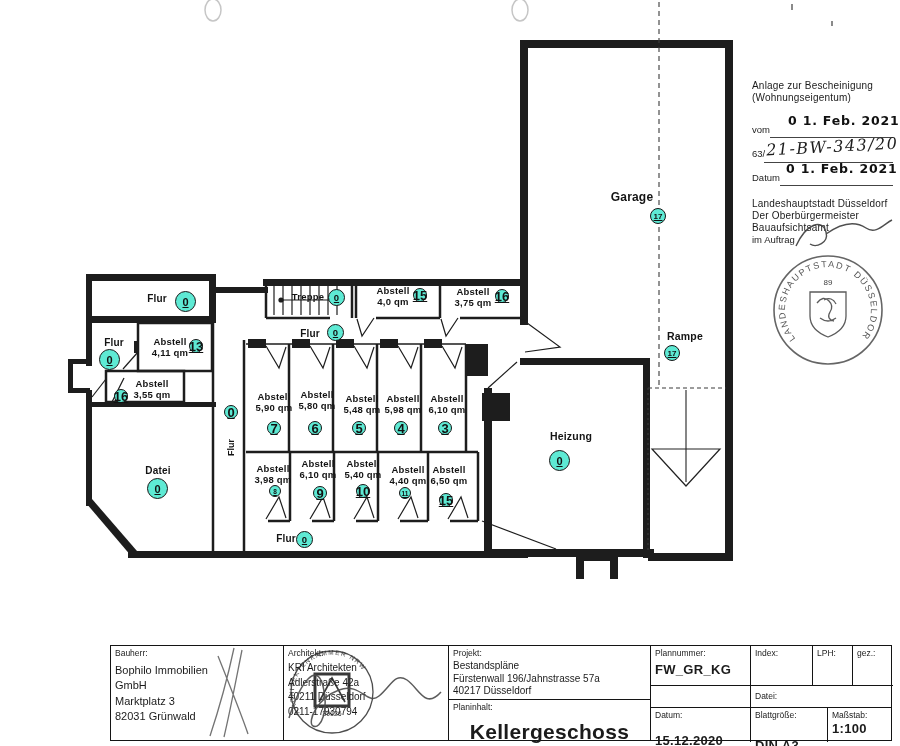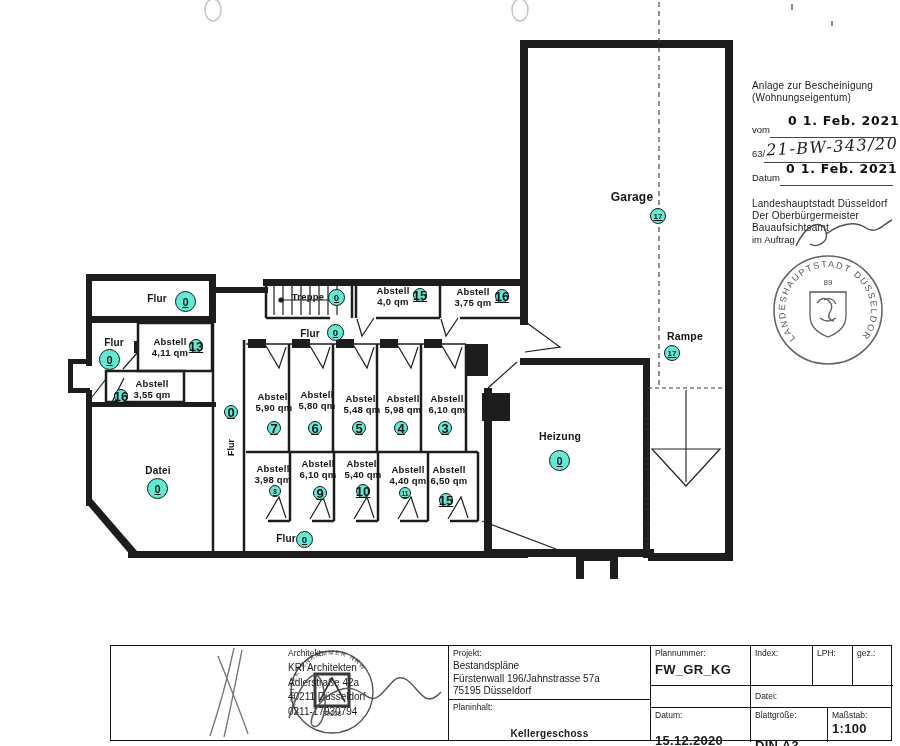--- a/index.html
+++ b/index.html
@@ -27,21 +27,21 @@
   
   #tb{position:absolute;left:110px;top:645px;width:782px;height:96px;border:1.8px solid #141414;box-sizing:border-box;background:#fff;}
   .tbc{position:absolute;box-sizing:border-box;padding:2px 4px;}
   .tlab{display:block;font-size:8.5px;color:#222;}
   .bR{border-right:1.5px solid #141414;}
   .bB{border-bottom:1.5px solid #141414;}
   .addr{font-size:11px;line-height:1.4;margin-top:5px;}
   .addr2{font-size:10px;line-height:1.45;margin-top:3px;}
   .proj{font-size:10px;line-height:1.25;margin-top:2px;}
   .bigval{font-size:13px;font-weight:600;margin-top:4px;letter-spacing:.3px;}
-  .planinhalt-val{font-size:10px;font-weight:700;text-align:center;margin-top:16px;letter-spacing:.3px;}
+  .planinhalt-val{font-size:21px;font-weight:700;text-align:center;margin-top:8px;letter-spacing:.3px;}
 </style>
 </head>
 <body>
 
 <div class="page">
 
   <svg class="abs" style="left:0;top:0" width="900" height="746" viewBox="0 0 900 746">
 
     <g fill="none" stroke="#c6c6c6" stroke-width="1.5">
       <ellipse cx="213" cy="10" rx="8" ry="11"></ellipse>
@@ -324,21 +324,21 @@
       <span>15</span>
     </div>
 
   <div class="rl" style="left:271px;top:533px;width:30px">
       <span class="rn" style="font-size:10px">Flur</span>
     </div>
   <div class="circ c18" style="left:296px;top:531px">
       <span>0</span>
     </div>
 
-  <div class="rl" style="left:533px;top:430px;width:54px">
+  <div class="rl" style="left:544px;top:430px;width:54px">
       <span class="rn" style="font-size:10.5px">Heizung</span>
     </div>
   <div class="circ c22" style="left:549px;top:450px">
       <span>0</span>
     </div>
 
   <div class="rl" style="left:607px;top:191px;width:50px">
       <span class="rn" style="font-size:12px">Garage</span>
     </div>
   <div class="circ c16" style="left:650px;top:208px">
@@ -386,38 +386,47 @@
     </text>
     <text x="66" y="37" text-anchor="middle" font-size="8" fill="#3f3f3f">89</text>
     <g stroke="#3f3f3f" fill="none" stroke-width="1.3" opacity="0.85">
       <path d="M48,44 h36 v24 q0,14 -18,21 q-18,-7 -18,-21 z"></path>
       <path d="M55,55 q6,-8 12,-2 q5,5 1,11 q-4,7 4,9 M62,52 q8,-4 12,4 M58,70 q8,6 16,0"></path>
     </g>
   </svg>
 
   <div id="tb">
 
+    <div class="tbc bR" style="left:0;top:0;width:173px;height:100%">
+      <span class="tlab">Bauherr:</span>
+      <div class="addr">
+        <div>Bophilo Immobilien</div>
+        <div>GmbH</div>
+        <div>Marktplatz 3</div>
+        <div>82031 Grünwald</div>
+      </div>
+    </div>
 
     <div class="tbc bR" style="left:173px;top:0;width:165px;height:100%">
       <span class="tlab">Architekt:</span>
       <div class="addr2">
         <div>KRI Architekten</div>
         <div>Adlerstraße 42a</div>
         <div>40211 Düsseldorf</div>
         <div>0211-17930794</div>
       </div>
     </div>
 
     <div class="bR" style="position:absolute;left:338px;top:0;width:202px;height:100%;box-sizing:border-box">
       <div class="tbc bB" style="left:0;top:0;width:100%;height:54px">
         <span class="tlab">Projekt:</span>
         <div class="proj">
           <div>Bestandspläne</div>
           <div>Fürstenwall 196/Jahnstrasse 57a</div>
-          <div>75195 Düsseldorf</div>
+          <div>40217 Düsseldorf</div>
         </div>
       </div>
       <div class="tbc" style="left:0;top:54px;width:100%;height:42px">
         <span class="tlab">Planinhalt:</span>
         <div class="planinhalt-val">Kellergeschoss</div>
       </div>
     </div>
 
     <div style="position:absolute;left:540px;top:0;right:0;height:100%">
       <div class="tbc bR bB" style="left:0;top:0;width:100px;height:40px">

